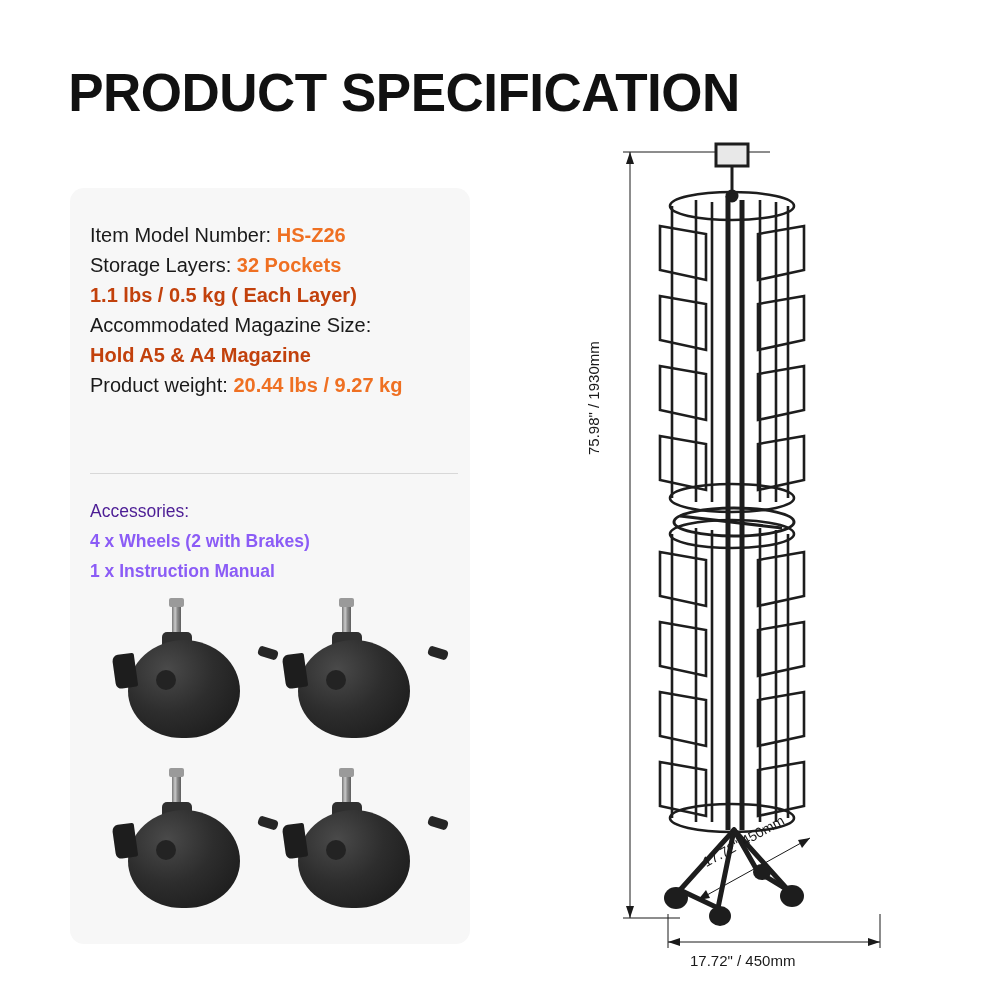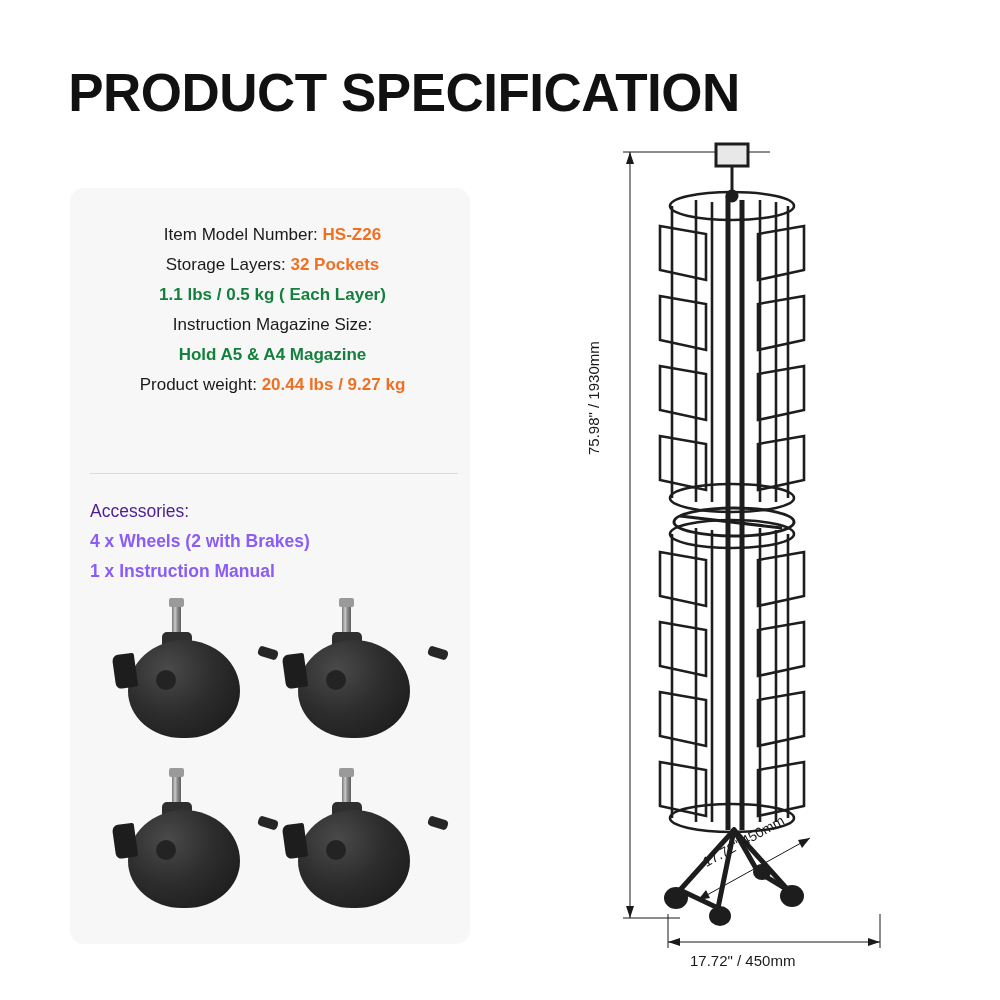--- a/index.html
+++ b/index.html
@@ -45,29 +45,28 @@
     background: #f7f7f7;
     border-radius: 14px;
   }
   .spec-list {
     position: absolute;
     left: 20px;
     top: 32px;
     width: 365px;
   }
   .spec-row {
-    font-size: 17px;
+    font-size: 20px;
     line-height: 30px;
     color: #1a1a1a;
     white-space: nowrap;
-    text-align: center;
   }
   .spec-row .lbl { color: #1a1a1a; }
   .spec-row .val { color: #ef7022; font-weight: bold; }
-  .spec-row.accent-only { color: #15803d; font-weight: bold; }
+  .spec-row.accent-only { color: #c2410c; font-weight: bold; }
 
   .divider {
     position: absolute;
     left: 20px;
     top: 285px;
     width: 368px;
     height: 1px;
     background: #d8d8d8;
   }
 
@@ -224,21 +223,21 @@
       <div class="spec-row">
         <span class="lbl">Item Model Number:</span>
         <span class="val">HS-Z26</span>
       </div>
       <div class="spec-row">
         <span class="lbl">Storage Layers:</span>
         <span class="val">32 Pockets</span>
       </div>
       <div class="spec-row accent-only">1.1 lbs / 0.5 kg ( Each Layer)</div>
       <div class="spec-row">
-        <span class="lbl">Instruction Magazine Size:</span>
+        <span class="lbl">Accommodated Magazine Size:</span>
       </div>
       <div class="spec-row accent-only">Hold A5 &amp; A4 Magazine</div>
       <div class="spec-row">
         <span class="lbl">Product weight:</span>
         <span class="val">20.44 lbs / 9.27 kg</span>
       </div>
     </div>
 
     <div class="divider"></div>
 

